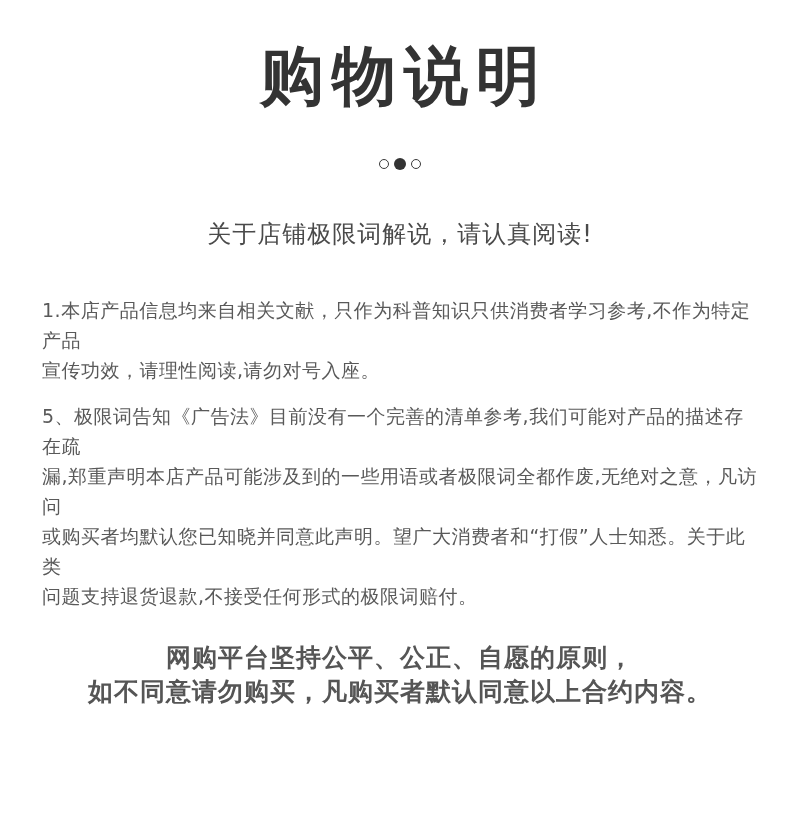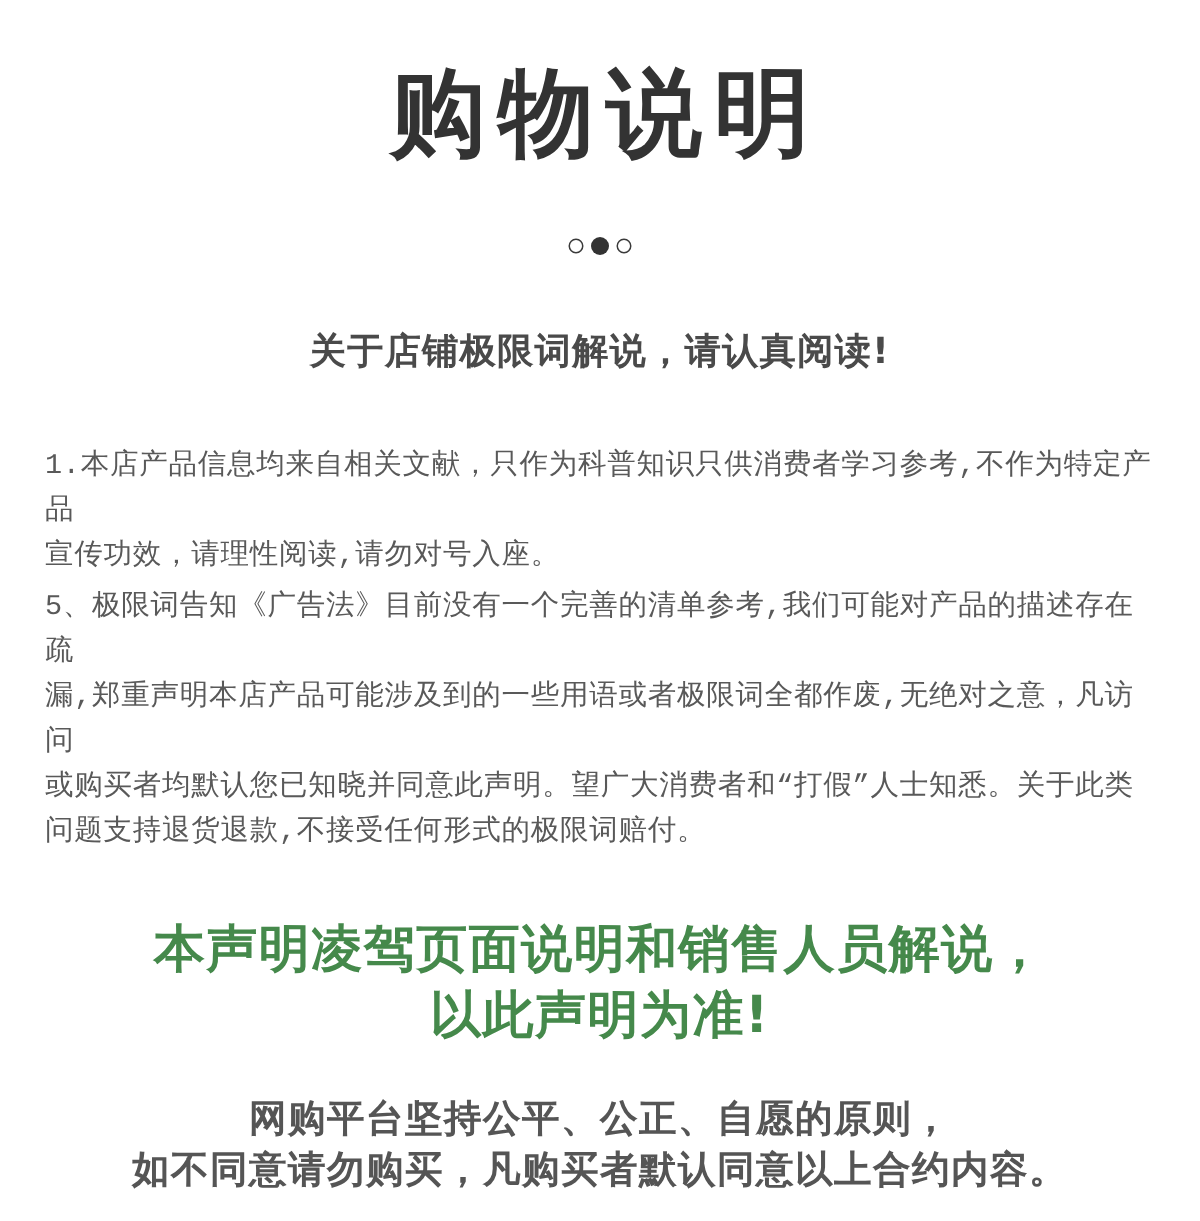--- a/index.html
+++ b/index.html
@@ -46,35 +46,34 @@
   .dot-filled {
     width: 12px;
     height: 12px;
     background: #333333;
   }
   .subtitle {
     margin: 50px 0 0 0;
     text-align: center;
     font-size: 24px;
     line-height: 29px;
-    font-weight: bold;
+    font-weight: normal;
     color: #4a4a4a;
     letter-spacing: 1px;
   }
   .body-block {
     margin: 46px 26px 0 26px;
     color: #595959;
     font-size: 19px;
     line-height: 30px;
     letter-spacing: 0.5px;
   }
   .body-block p {
-    margin: 4px;
+    margin: 16px;
     white-space: pre-line;
-    font-family: Liberation Mono, monospace;
   }
   .statement {
     margin: 42px 0 0 0;
     text-align: center;
     font-size: 34px;
     line-height: 44px;
     font-weight: bold;
     color: #45894b;
     letter-spacing: 1px;
     white-space: pre-line;
@@ -107,19 +106,17 @@
 
   <div class="body-block">
     <p>1.本店产品信息均来自相关文献，只作为科普知识只供消费者学习参考,不作为特定产品
 宣传功效，请理性阅读,请勿对号入座。</p>
     <p>5、极限词告知《广告法》目前没有一个完善的清单参考,我们可能对产品的描述存在疏
 漏,郑重声明本店产品可能涉及到的一些用语或者极限词全都作废,无绝对之意，凡访问
 或购买者均默认您已知晓并同意此声明。望广大消费者和“打假”人士知悉。关于此类
 问题支持退货退款,不接受任何形式的极限词赔付。</p>
   </div>
 
-  <h3 class="statement">本声明凌驾页面说明和销售人员解说，
-以此声明为准!</h3>
 
   <p class="footer-note">网购平台坚持公平、公正、自愿的原则，
 如不同意请勿购买，凡购买者默认同意以上合约内容。</p>
 
 </div>
 
 </body></html>

